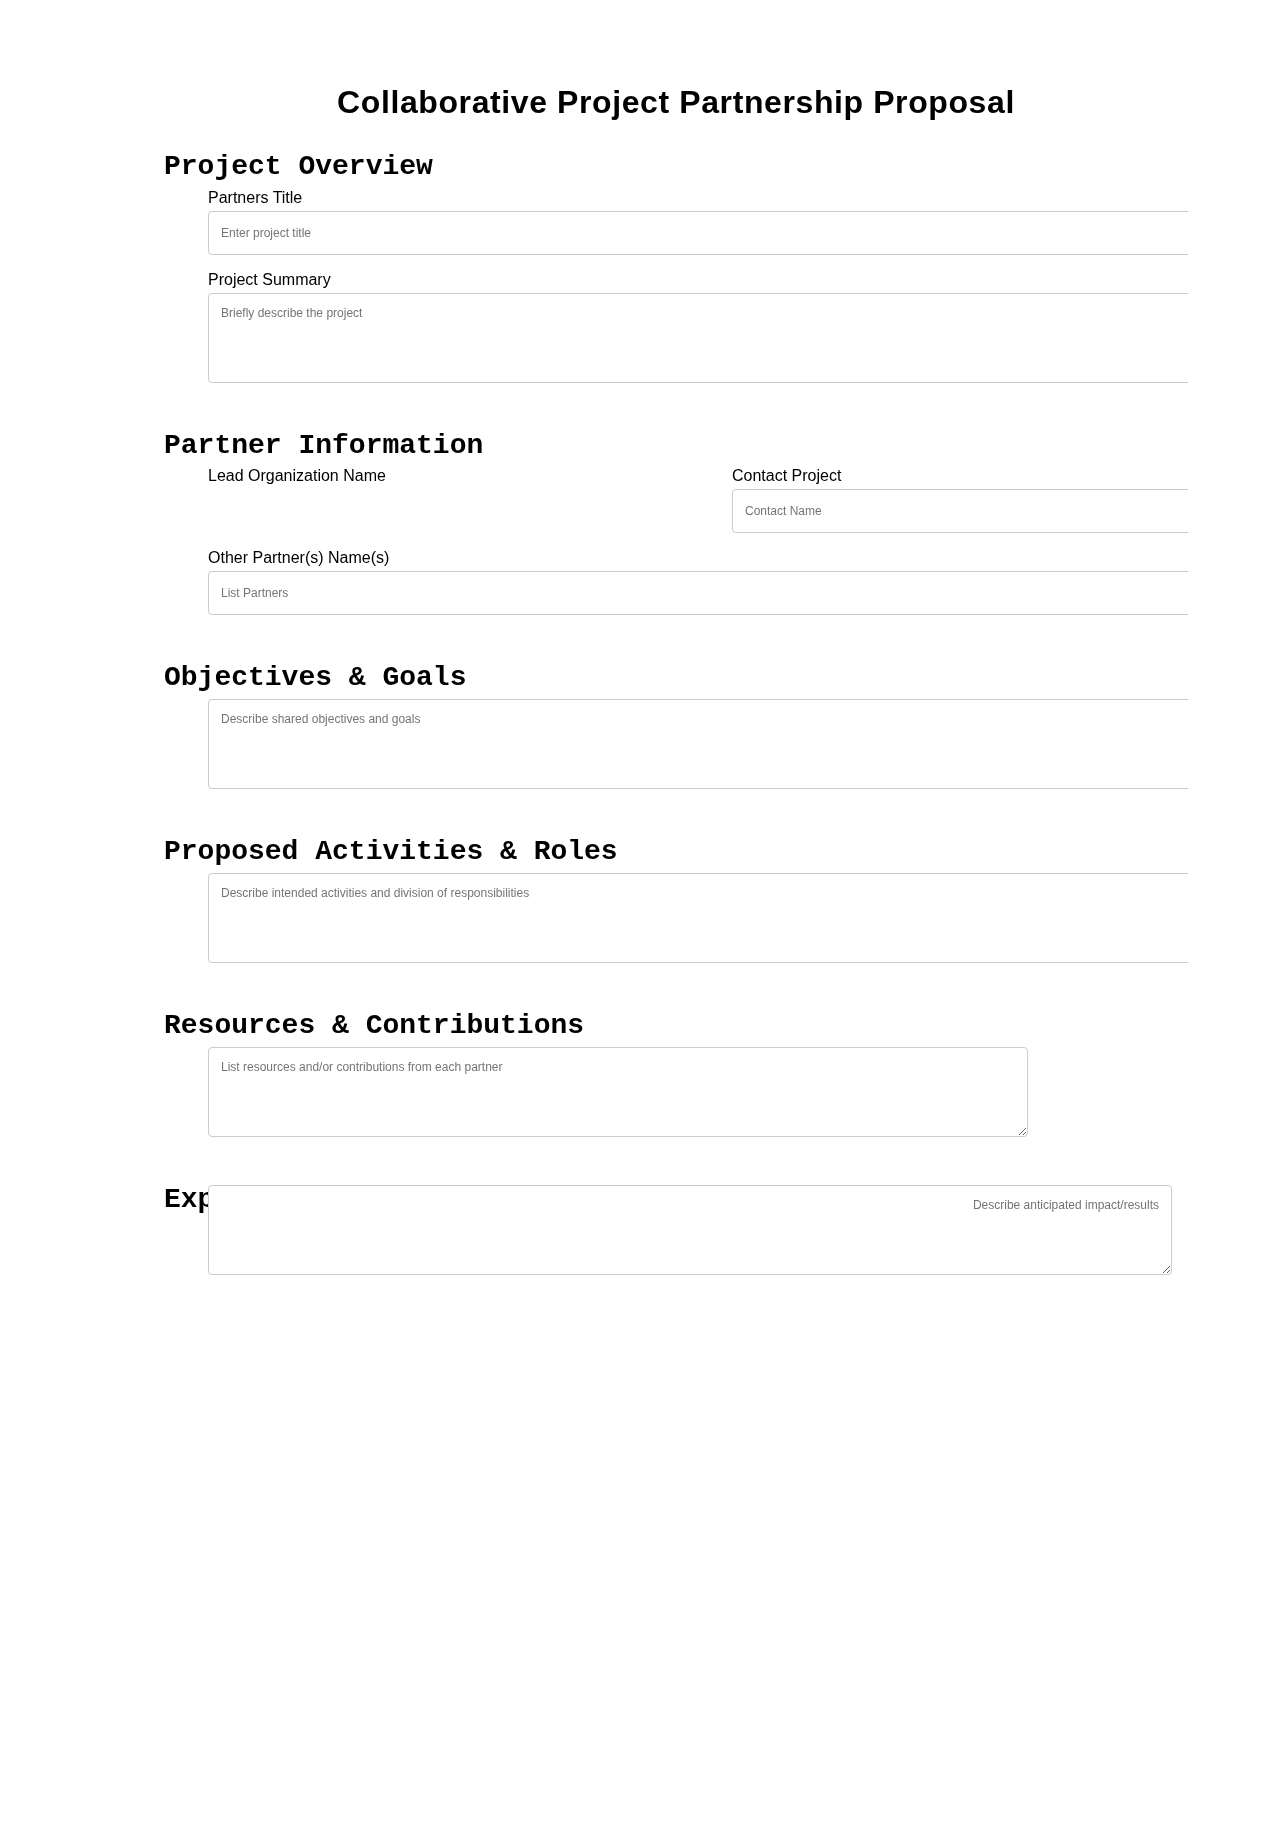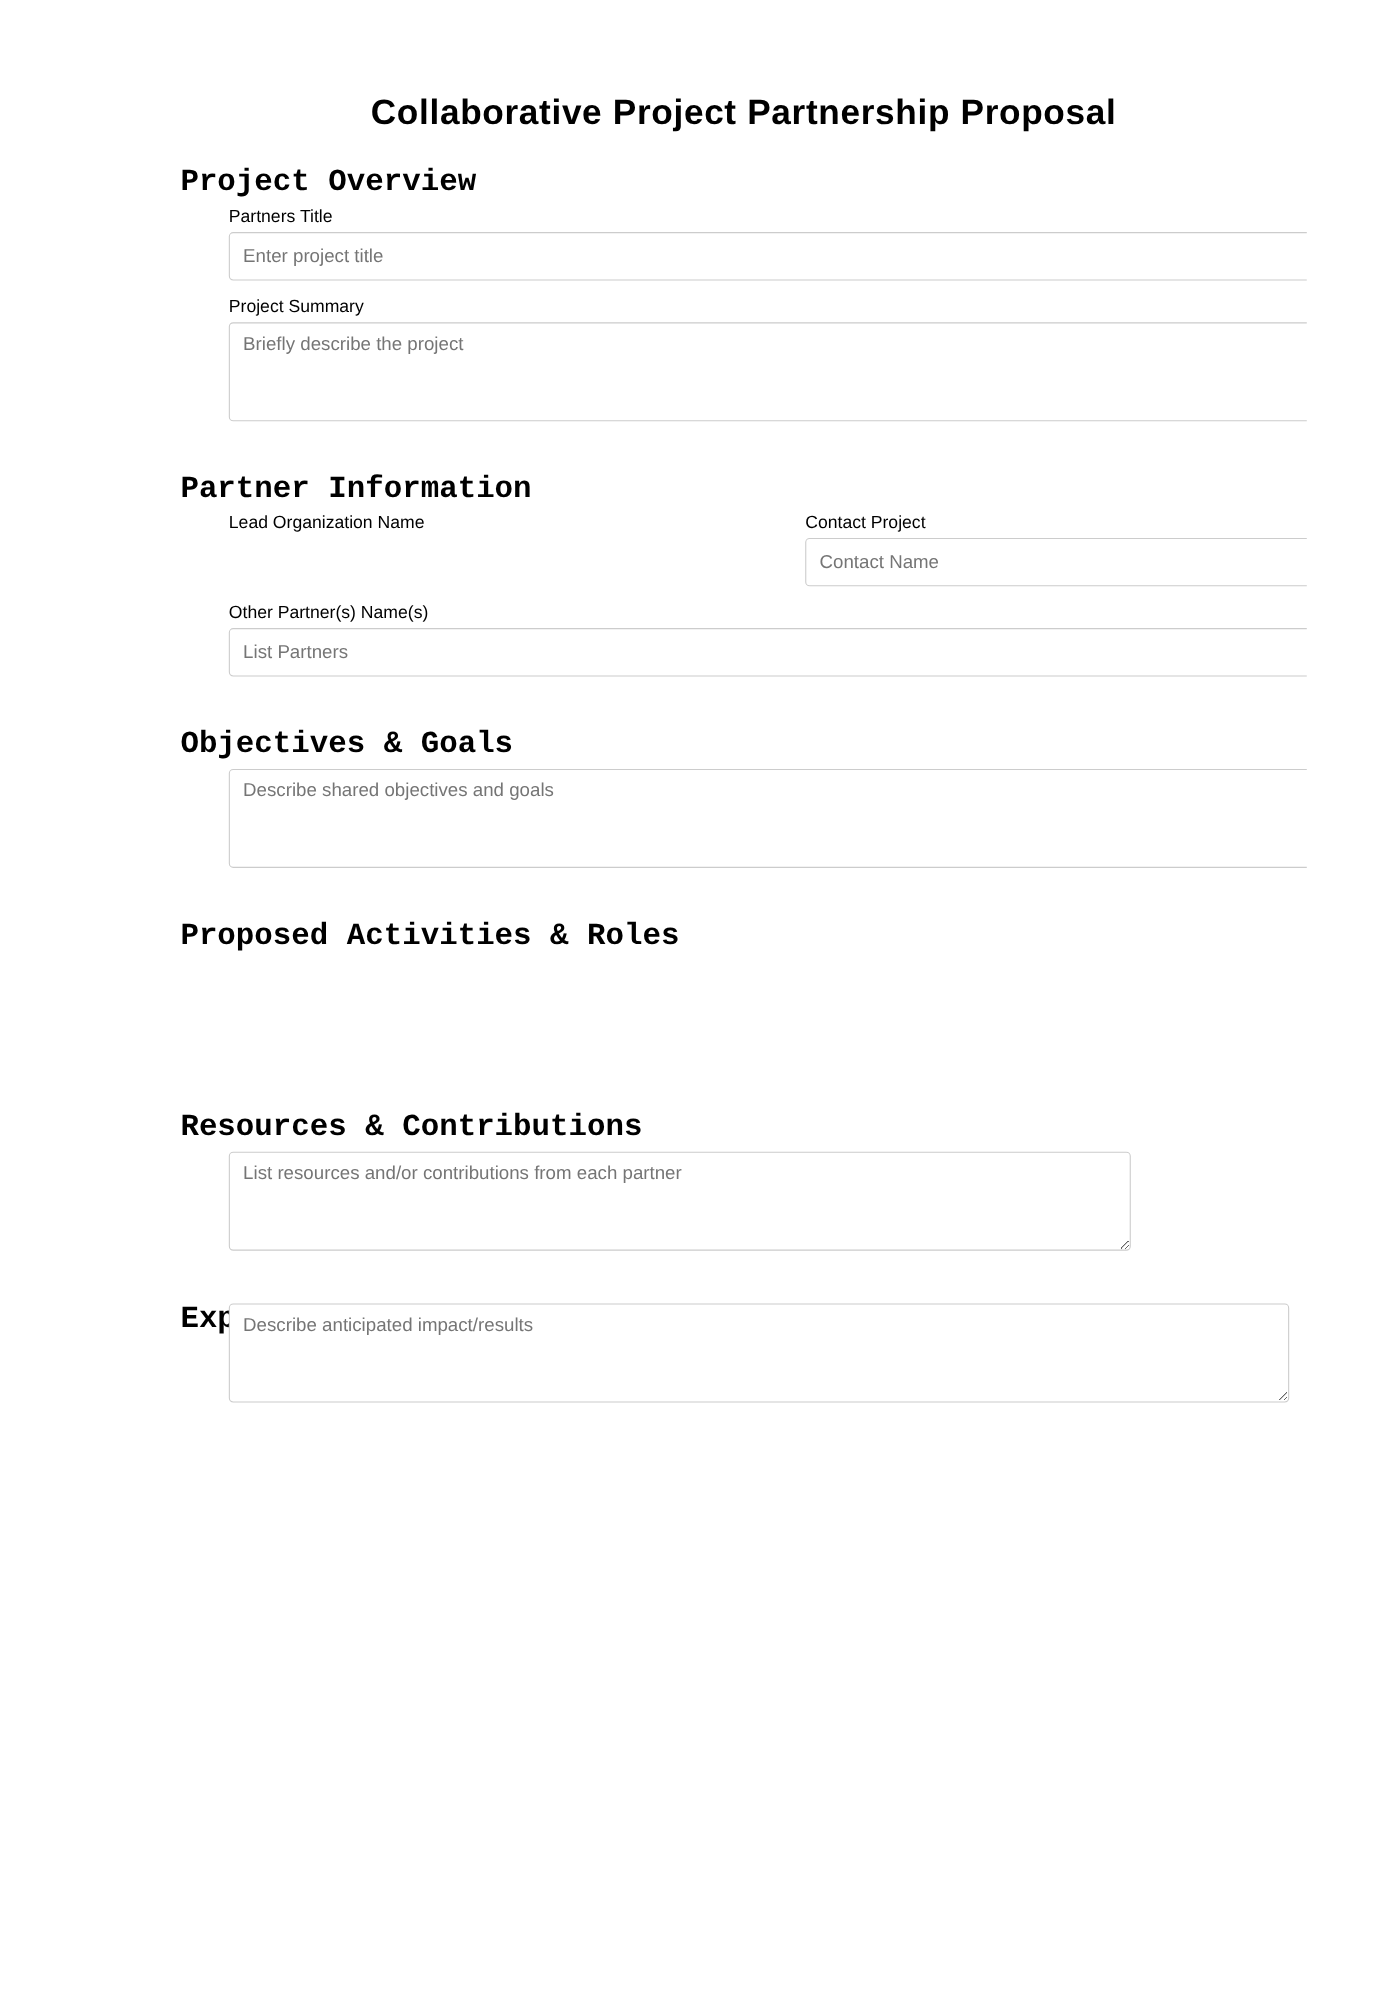--- a/index.html
+++ b/index.html
@@ -45,21 +45,21 @@
     font-size: 16px;
     line-height: 18px;
     color: #000000;
   }
   .text-input, .text-area {
     position: absolute;
     border: 1px solid #cccccc;
     border-radius: 4px;
     background: #ffffff;
     font-family: "Liberation Sans", sans-serif;
-    font-size: 17px;
+    font-size: 12px;
     color: #000000;
     padding: 10px 12px;
     outline: none;
   }
   .text-input { height: 44px; }
   .text-area { height: 90px; resize: vertical; line-height: 18px; }
   .text-input::placeholder, .text-area::placeholder { color: #757575; opacity: 1; }
 </style>
 </head>
 <body>
@@ -81,20 +81,21 @@
   <label class="field-label" style="left:524px; top:467px;">Contact Project</label>
   <input class="text-input" type="text" style="left: 524px; top: 489px; width: 500px;" placeholder="Contact Name">
 
   <label class="field-label" style="left:0; top:549px;">Other Partner(s) Name(s)</label>
   <input class="text-input" type="text" style="left: 0px; top: 571px; width: 1024px;" placeholder="List Partners">
 
   <h2 class="section-heading" style="top:664px;">Objectives &amp; Goals</h2>
   <textarea class="text-area" style="left: 0px; top: 699px; width: 1152px;" placeholder="Describe shared objectives and goals"></textarea>
 
   <h2 class="section-heading" style="top:838px;">Proposed Activities &amp; Roles</h2>
+  <textarea class="text-area" style="left: 0px; top: 873px; width: 1024px;" placeholder="Describe intended activities and division of responsibilities"></textarea>
 
   <h2 class="section-heading" style="top:1012px;">Resources &amp; Contributions</h2>
   <textarea class="text-area" style="left: 0px; top: 1047px; width: 820px;" placeholder="List resources and/or contributions from each partner"></textarea>
 
   <h2 class="section-heading" style="top:1186px;">Expected Outcomes</h2>
-  <textarea class="text-area" style="left: 0px; top: 1185px; width: 964px;" placeholder="Describe anticipated impact/results"></textarea>
+  <textarea class="text-area" style="left: 0px; top: 1185px; width: 964px; text-align: right;" placeholder="Describe anticipated impact/results"></textarea>
 
 </div>
 
 </body></html>

